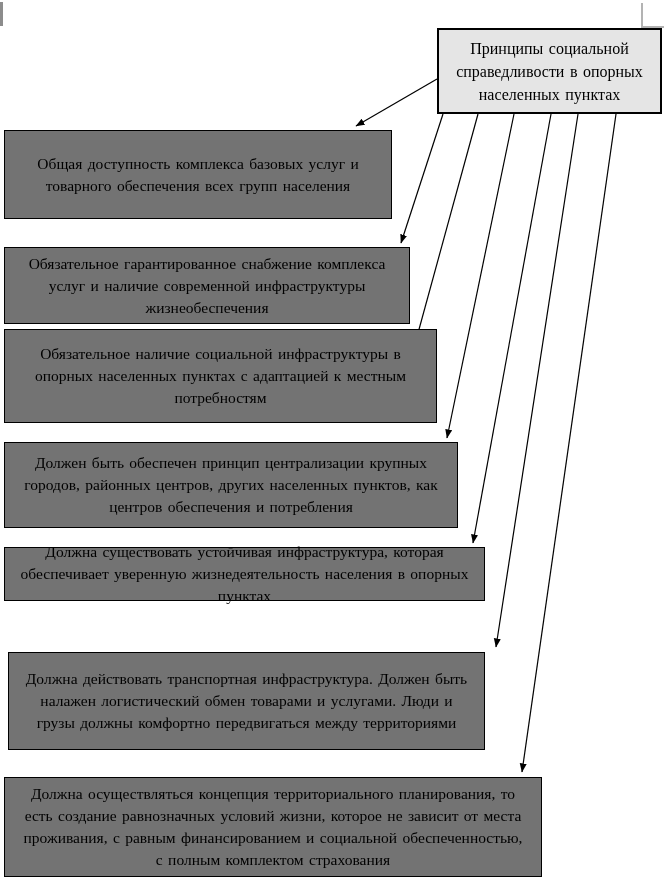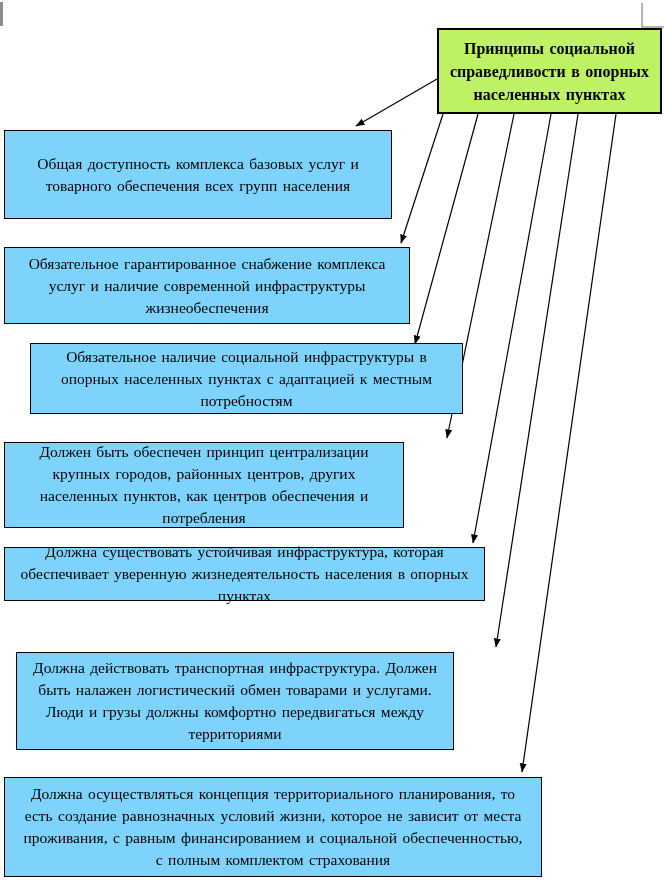--- a/index.html
+++ b/index.html
@@ -13,40 +13,40 @@
     height: 893px;
     background: #ffffff;
     font-family: "Liberation Serif", "DejaVu Serif", serif;
     color: #000000;
     overflow: hidden;
   }
   .dbox {
     position: absolute;
     box-sizing: border-box;
     border: 1.5px solid #000000;
-    background: #7dd3fc;
+    background: #737373;
     display: flex;
     align-items: center;
     justify-content: center;
     text-align: center;
     font-size: 15.5px;
     line-height: 22px;
     word-spacing: 1.5px;
     padding: 4px 14px;
   }
   .titlebox {
     position: absolute;
     box-sizing: border-box;
     border: 2px solid #000000;
-    background: #bef264;
+    background: #e5e5e5;
     display: flex;
     align-items: center;
     justify-content: center;
     text-align: center;
-    font-weight: bold;
+    font-weight: normal;
     font-size: 16px;
     line-height: 23px;
     word-spacing: 1.5px;
     padding: 4px 10px;
   }
   #arrows {
     position: absolute;
     left: 0;
     top: 0;
     pointer-events: none;
@@ -98,33 +98,33 @@
   </div>
 
   <div class="dbox" style="left:4px; top:130px; width:388px; height:89px;">
     <span>Общая доступность комплекса базовых услуг и товарного обеспечения всех групп населения</span>
   </div>
 
   <div class="dbox" style="left:4px; top:247px; width:406px; height:77px;justify-content:flex-end;">
     <span>Обязательное гарантированное снабжение комплекса услуг и наличие современной инфраструктуры жизнеобеспечения</span>
   </div>
 
-  <div class="dbox" style="left:4px; top:343px; width:433px; height:71px;margin-left:26px;">
+  <div class="dbox" style="left:4px; top:329px; width:433px; height:94px;">
     <span>Обязательное наличие социальной инфраструктуры в опорных населенных пунктах с адаптацией к местным потребностям</span>
   </div>
 
-  <div class="dbox" style="left:4px; top:442px; width:400px; height:86px;">
+  <div class="dbox" style="left:4px; top:442px; width:454px; height:86px;">
     <span>Должен быть обеспечен принцип централизации крупных городов, районных центров, других населенных пунктов, как центров обеспечения и потребления</span>
   </div>
 
   <div class="dbox" style="left:4px; top:547px; width:481px; height:54px;">
     <span>Должна существовать устойчивая инфраструктура, которая обеспечивает уверенную жизнедеятельность населения в опорных пунктах</span>
   </div>
 
-  <div class="dbox" style="left:16px; top:652px; width:438px; height:98px;">
+  <div class="dbox" style="left:8px; top:652px; width:477px; height:98px;">
     <span>Должна действовать транспортная инфраструктура. Должен быть налажен логистический обмен товарами и услугами. Люди и грузы должны комфортно передвигаться между территориями</span>
   </div>
 
   <div class="dbox" style="left:4px; top:777px; width:538px; height:100px;">
     <span>Должна осуществляться концепция территориального планирования, то есть создание равнозначных условий жизни, которое не зависит от места проживания, с равным финансированием и социальной обеспеченностью, с полным комплектом страхования</span>
   </div>
 
 </div>
 
 </body></html>

